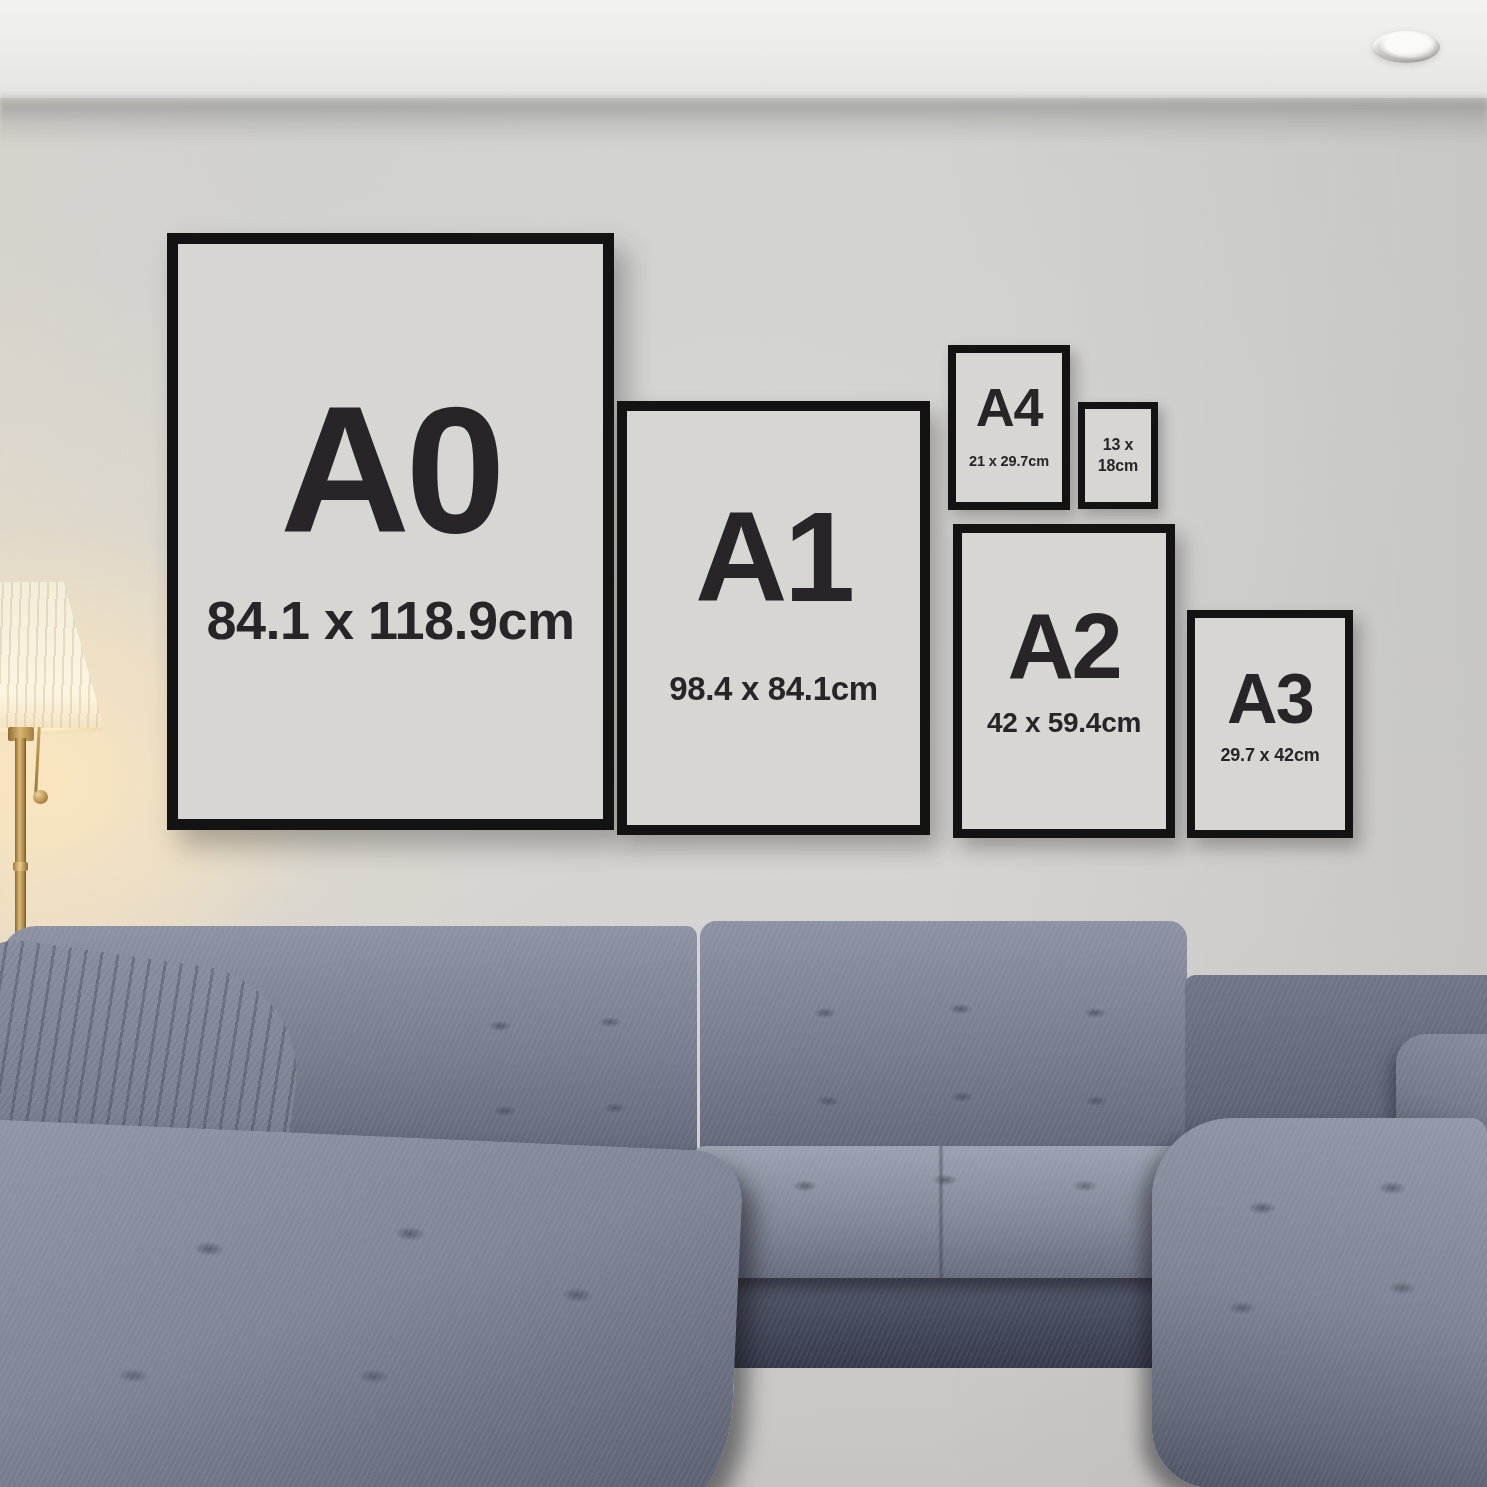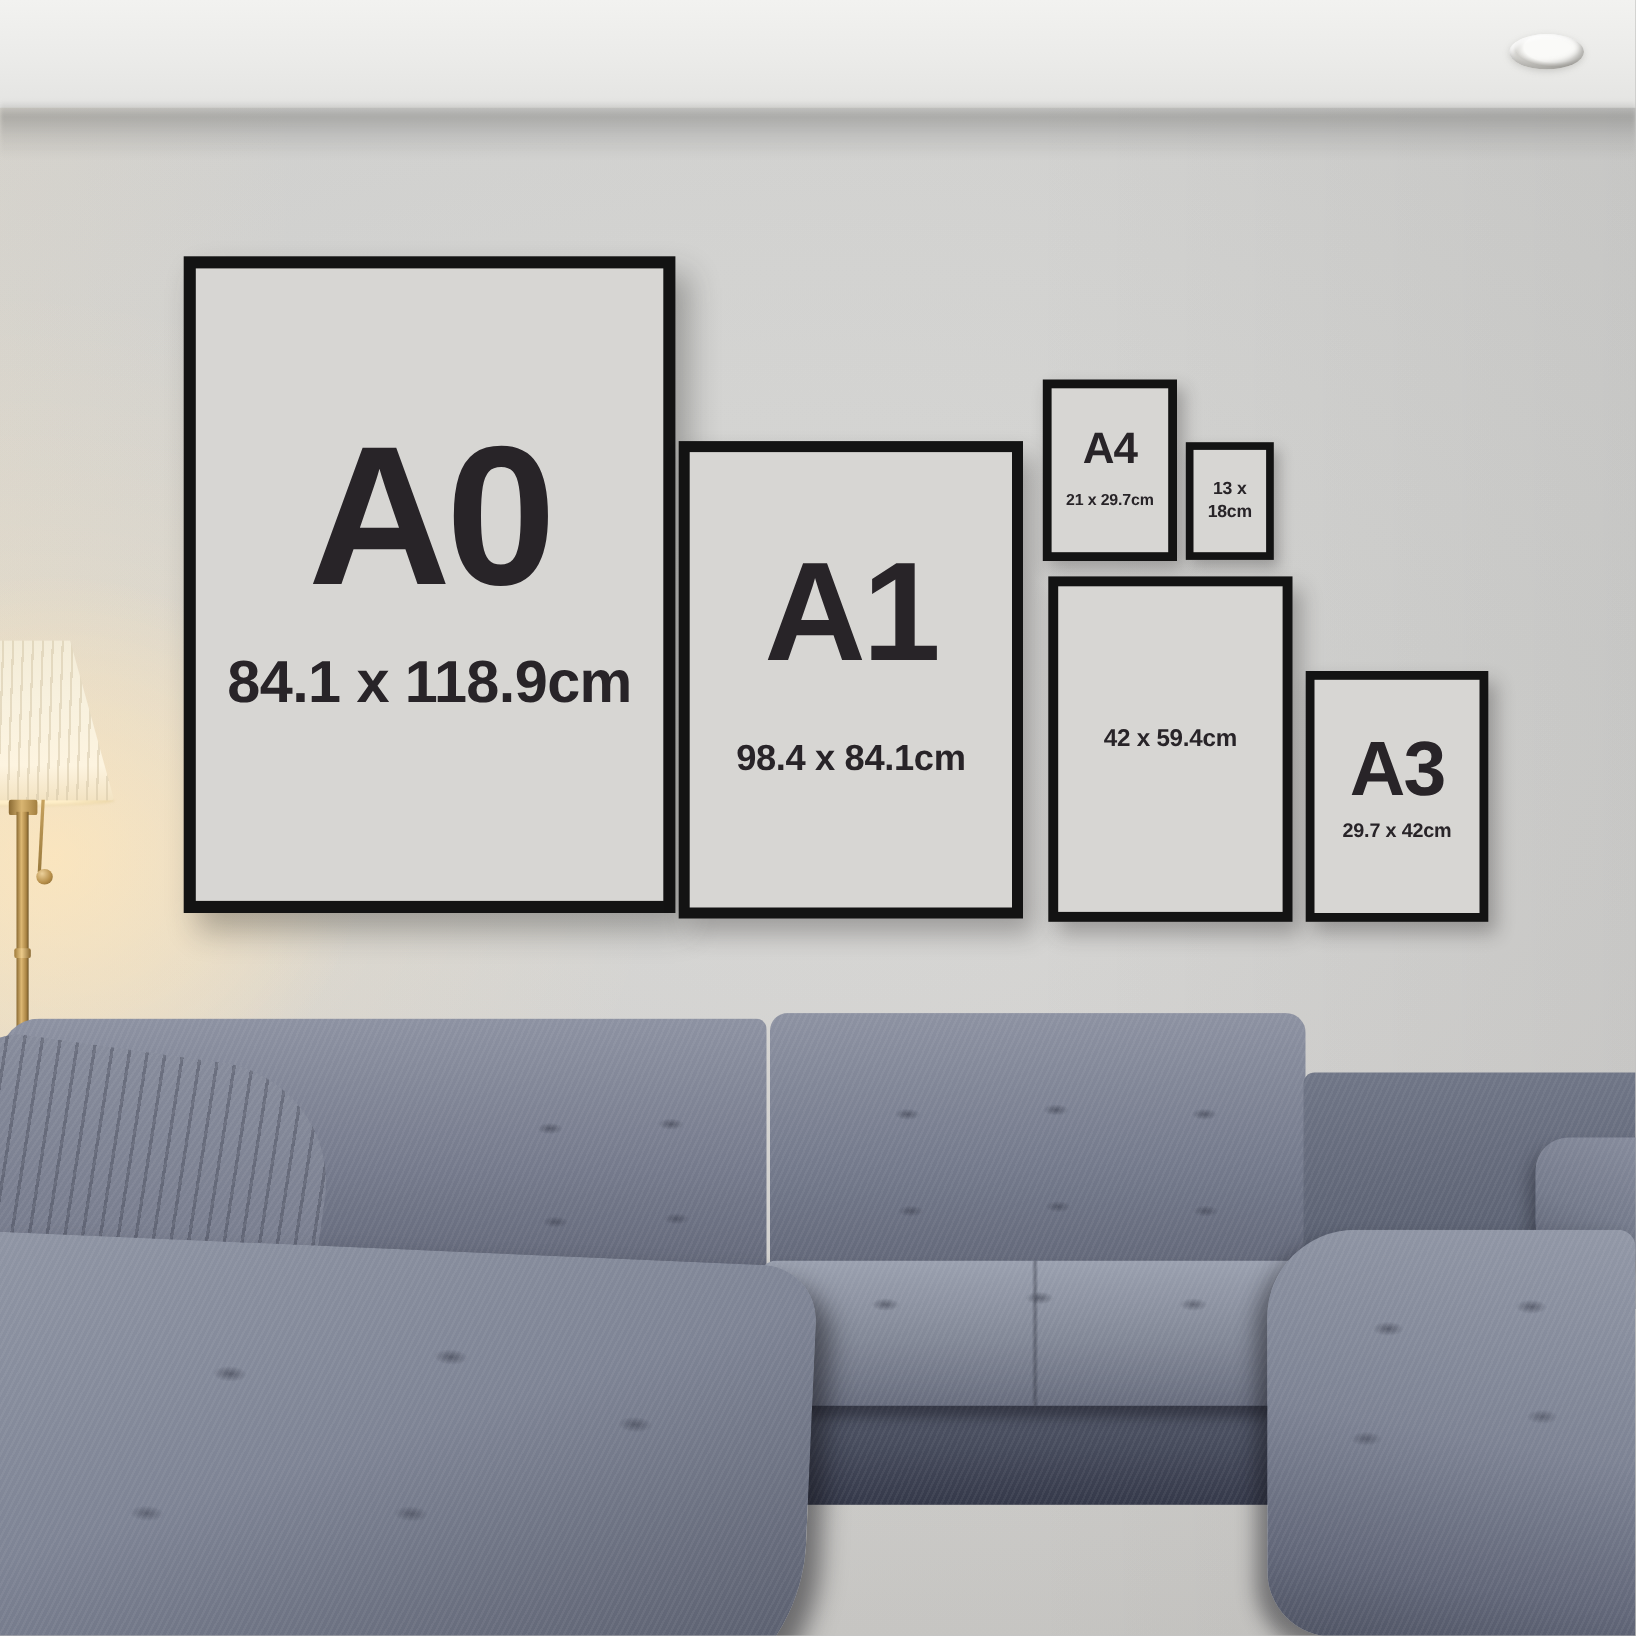--- a/index.html
+++ b/index.html
@@ -54,31 +54,31 @@
   .f-a0 .size-label{font-size:180px;margin-bottom:34px;transform:translateY(-14px);}
   .f-a0 .size-dims{font-size:54px;transform:translateY(-14px);}
 
   .f-a1{left:617px;top:401px;width:313px;height:434px;box-shadow:10px 14px 22px rgba(40,38,36,.32);}
   .f-a1 .paper{inset:10px;gap:28px;}
   .f-a1 .size-label{font-size:128px;margin-bottom:24px;transform:translateY(-16px);}
   .f-a1 .size-dims{font-size:33px;transform:translateY(-16px);}
 
   .f-a4{left:948px;top:345px;width:122px;height:165px;box-shadow:6px 8px 14px rgba(40,38,36,.3);}
   .f-a4 .paper{inset:8px;}
-  .f-a4 .size-label{font-size:40px;margin-bottom:20px;transform:translateY(-2px);}
+  .f-a4 .size-label{font-size:54px;margin-bottom:20px;transform:translateY(-2px);}
   .f-a4 .size-dims{font-size:14.5px;transform:translateY(-2px);text-align:center;}
 
   .f-s13{left:1078px;top:402px;width:80px;height:107px;box-shadow:5px 7px 12px rgba(40,38,36,.3);}
   .f-s13 .paper{inset:7px;}
   .f-s13 .size-dims{font-size:16px;line-height:1.3;}
 
   .f-a2{left:953px;top:524px;width:222px;height:314px;box-shadow:8px 11px 18px rgba(40,38,36,.32);}
   .f-a2 .paper{inset:9px;}
   .f-a2 .size-label{font-size:92px;margin-bottom:16px;transform:translateY(-10px);}
-  .f-a2 .size-dims{font-size:22px;transform:translateY(-10px);}
+  .f-a2 .size-dims{font-size:28px;transform:translateY(-10px);}
 
   .f-a3{left:1187px;top:610px;width:166px;height:228px;box-shadow:7px 10px 16px rgba(40,38,36,.32);}
   .f-a3 .paper{inset:8px;align-items:center;}
   .f-a3 .size-label{font-size:70px;margin-bottom:12px;transform:translateY(-8px);}
   .f-a3 .size-dims{font-size:18px;transform:translateY(-8px);}
 
   
   .lamp-glow{position:absolute;left:-330px;top:430px;width:760px;height:700px;border-radius:50%;
     background:radial-gradient(closest-side, rgba(255,231,188,.8), rgba(255,231,188,.3) 48%, rgba(255,231,188,0) 74%);}
   .lamp-shade{position:absolute;left:-88px;top:582px;width:192px;height:146px;
@@ -215,20 +215,21 @@
     <div class="paper">
       <div class="size-dims" style="text-align:center;">
         <div>13 x</div>
         <div>18cm</div>
       </div>
     </div>
   </div>
 
   <div class="frame f-a2">
     <div class="paper">
+      <div class="size-label">A2</div>
       <div class="size-dims">42 x 59.4cm</div>
     </div>
   </div>
 
   <div class="frame f-a3">
     <div class="paper">
       <div class="size-label">A3</div>
       <div class="size-dims">29.7 x 42cm</div>
     </div>
   </div>

